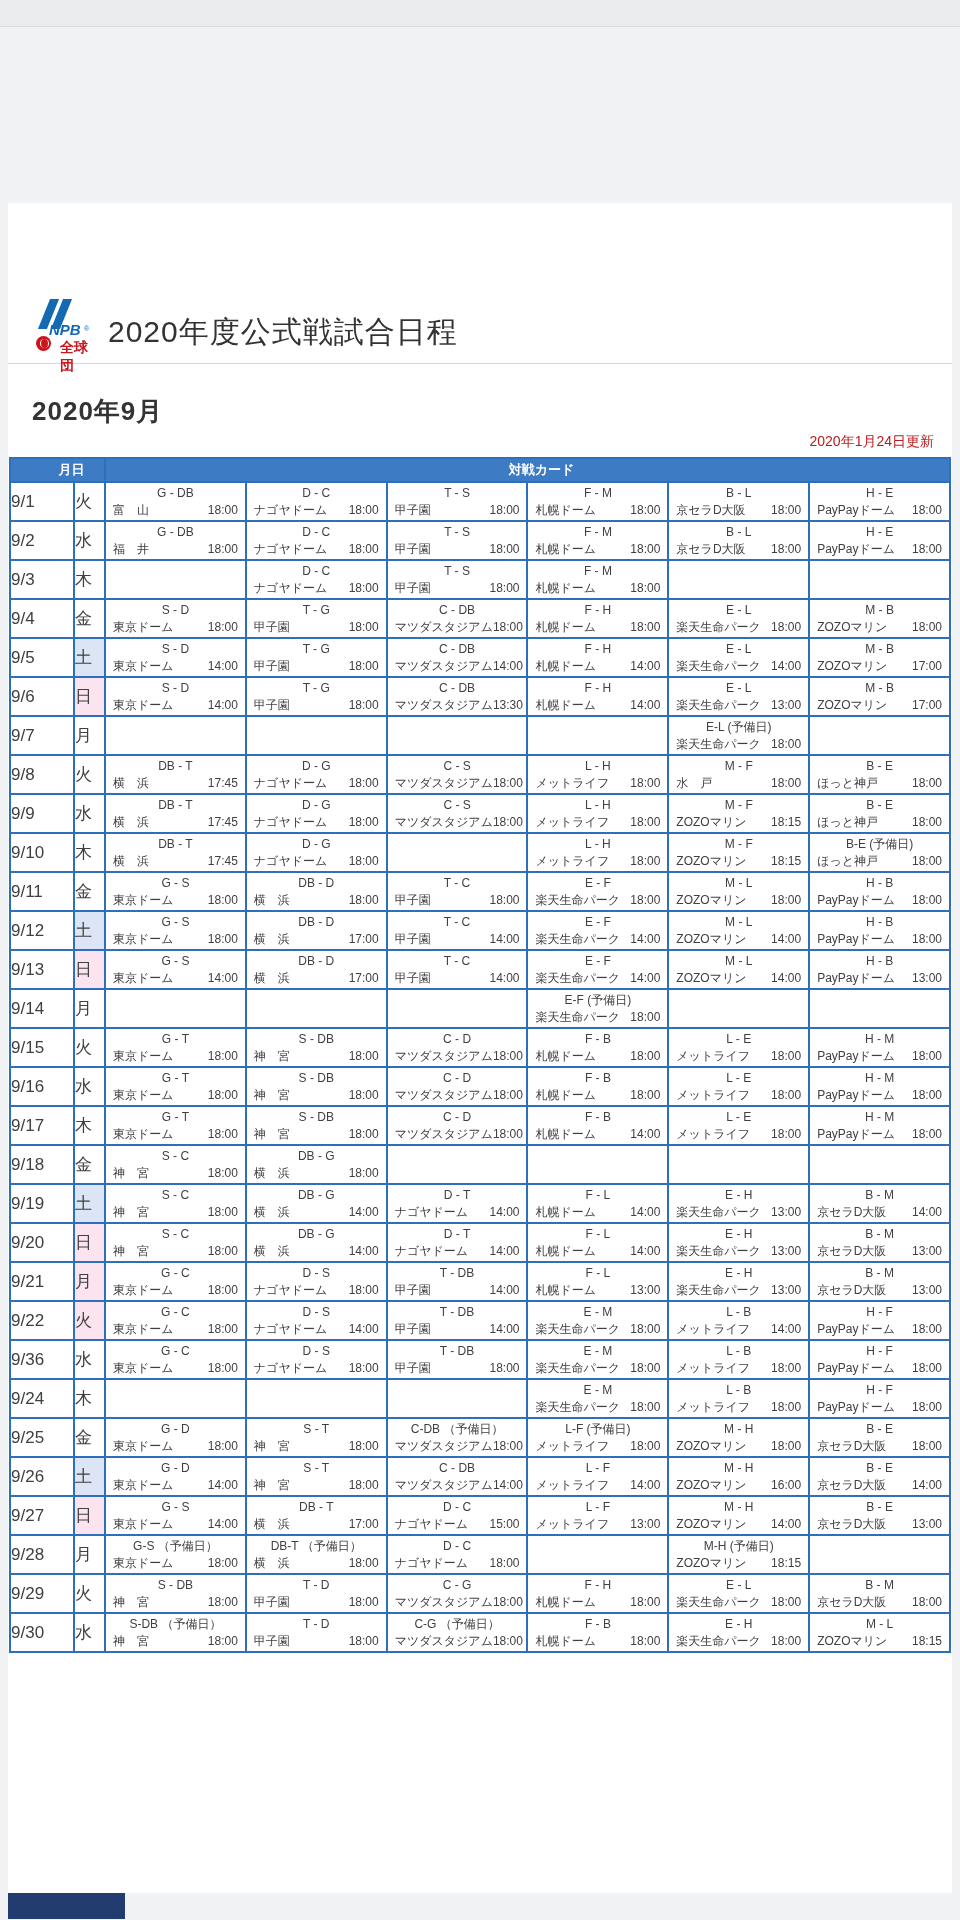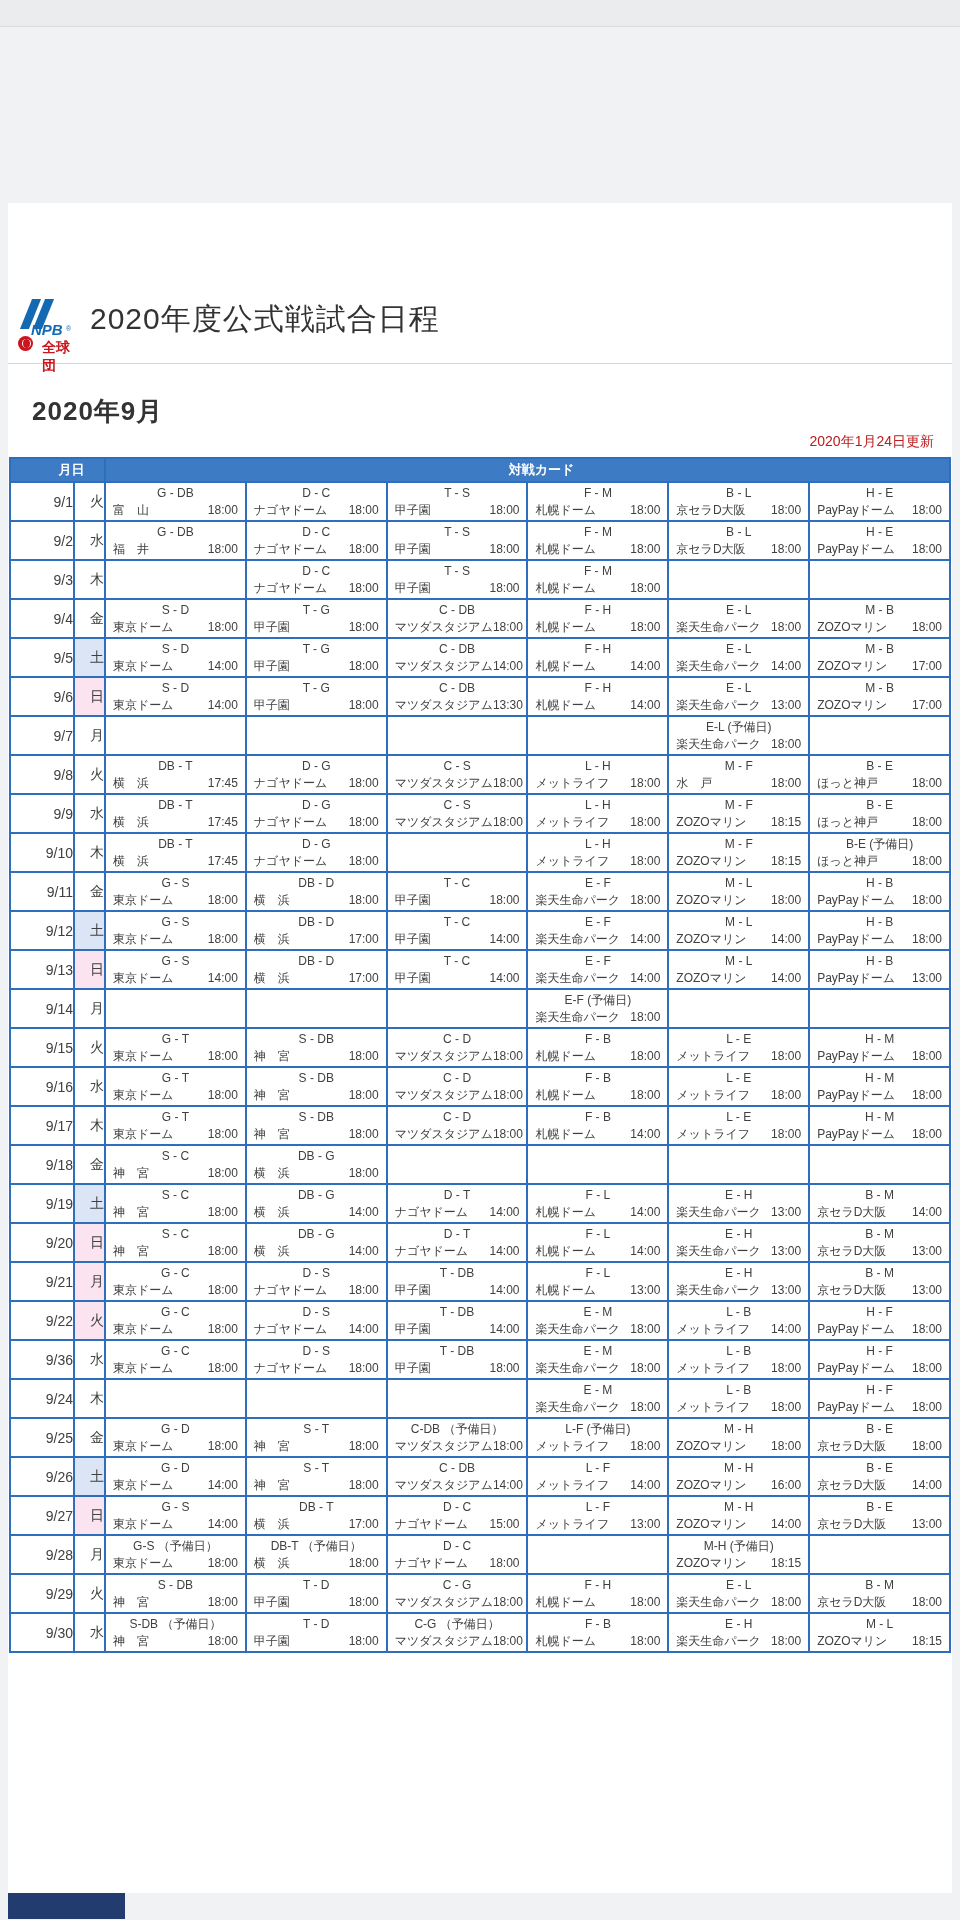--- a/index.html
+++ b/index.html
@@ -19,41 +19,41 @@
     font-family:"Liberation Sans","DejaVu Sans",sans-serif;
     color:var(--text);
     width:960px;height:1920px;overflow:hidden;
   }
   .topbar{height:27px;background:#ebecee;border-bottom:1px solid #d9dbde;}
   .topspace{height:176px;background:#f1f2f4;}
   .wrapper{
     margin:0 8px;background:#ffffff;height:1690px;overflow:hidden;
   }
   .site-header{
-    display:flex;align-items:flex-start;gap:14px;
-    padding:96px 22px 10px 10px;
+    display:flex;align-items:flex-end;gap:14px;
+    padding:96px 22px 10px 28px;
   }
   .logo{flex:0 0 auto;display:block;}
   .page-title{font-size:30px;font-weight:normal;color:#333;letter-spacing:1px;}
   .rule{border-bottom:1px solid #d4d6d9;margin:0 0 0 0;}
   .month-heading{font-size:26px;font-weight:bold;color:#333;margin:30px 8px 0 24px;letter-spacing:1px;}
   .updated{font-size:14px;color:#b91c1c;text-align:right;margin:4px 18px 6px 0;}
   table.schedule{
     border-collapse:separate;border-spacing:2px;
     background:var(--border-blue);
     width:942px;margin:2px 0 0 1px;table-layout:fixed;
   }
   table.schedule col.c-date{width:62px;}
   table.schedule col.c-dow{width:29px;}
   thead th{
     background:var(--header-blue);color:#ffffff;font-weight:bold;
     font-size:13px;height:22px;text-align:center;padding-left:28px;
   }
   tbody td{background:#ffffff;height:37px;vertical-align:middle;font-size:12px;}
-  td.date,td.dow{text-align:right;font-size:14px;color:#404040;}
+  td.date,td.dow{text-align:left;font-size:17px;color:#404040;}
   td.dow.sat{background:var(--sat-bg);}
   td.dow.sun,td.dow.holiday{background:var(--sun-bg);}
   td.game .match{text-align:center;line-height:17px;padding-top:2px;white-space:nowrap;}
   td.game .vt{display:flex;justify-content:space-between;align-items:baseline;
     padding:0 7px 2px 7px;line-height:16px;}
   td.game .venue{white-space:nowrap;}
   td.game .time{white-space:nowrap;}
   .bottom{height:26px;background:#f1f2f4;margin-top:0;}
   .footer-block{width:117px;height:26px;background:var(--footer-navy);margin-left:8px;}
   

